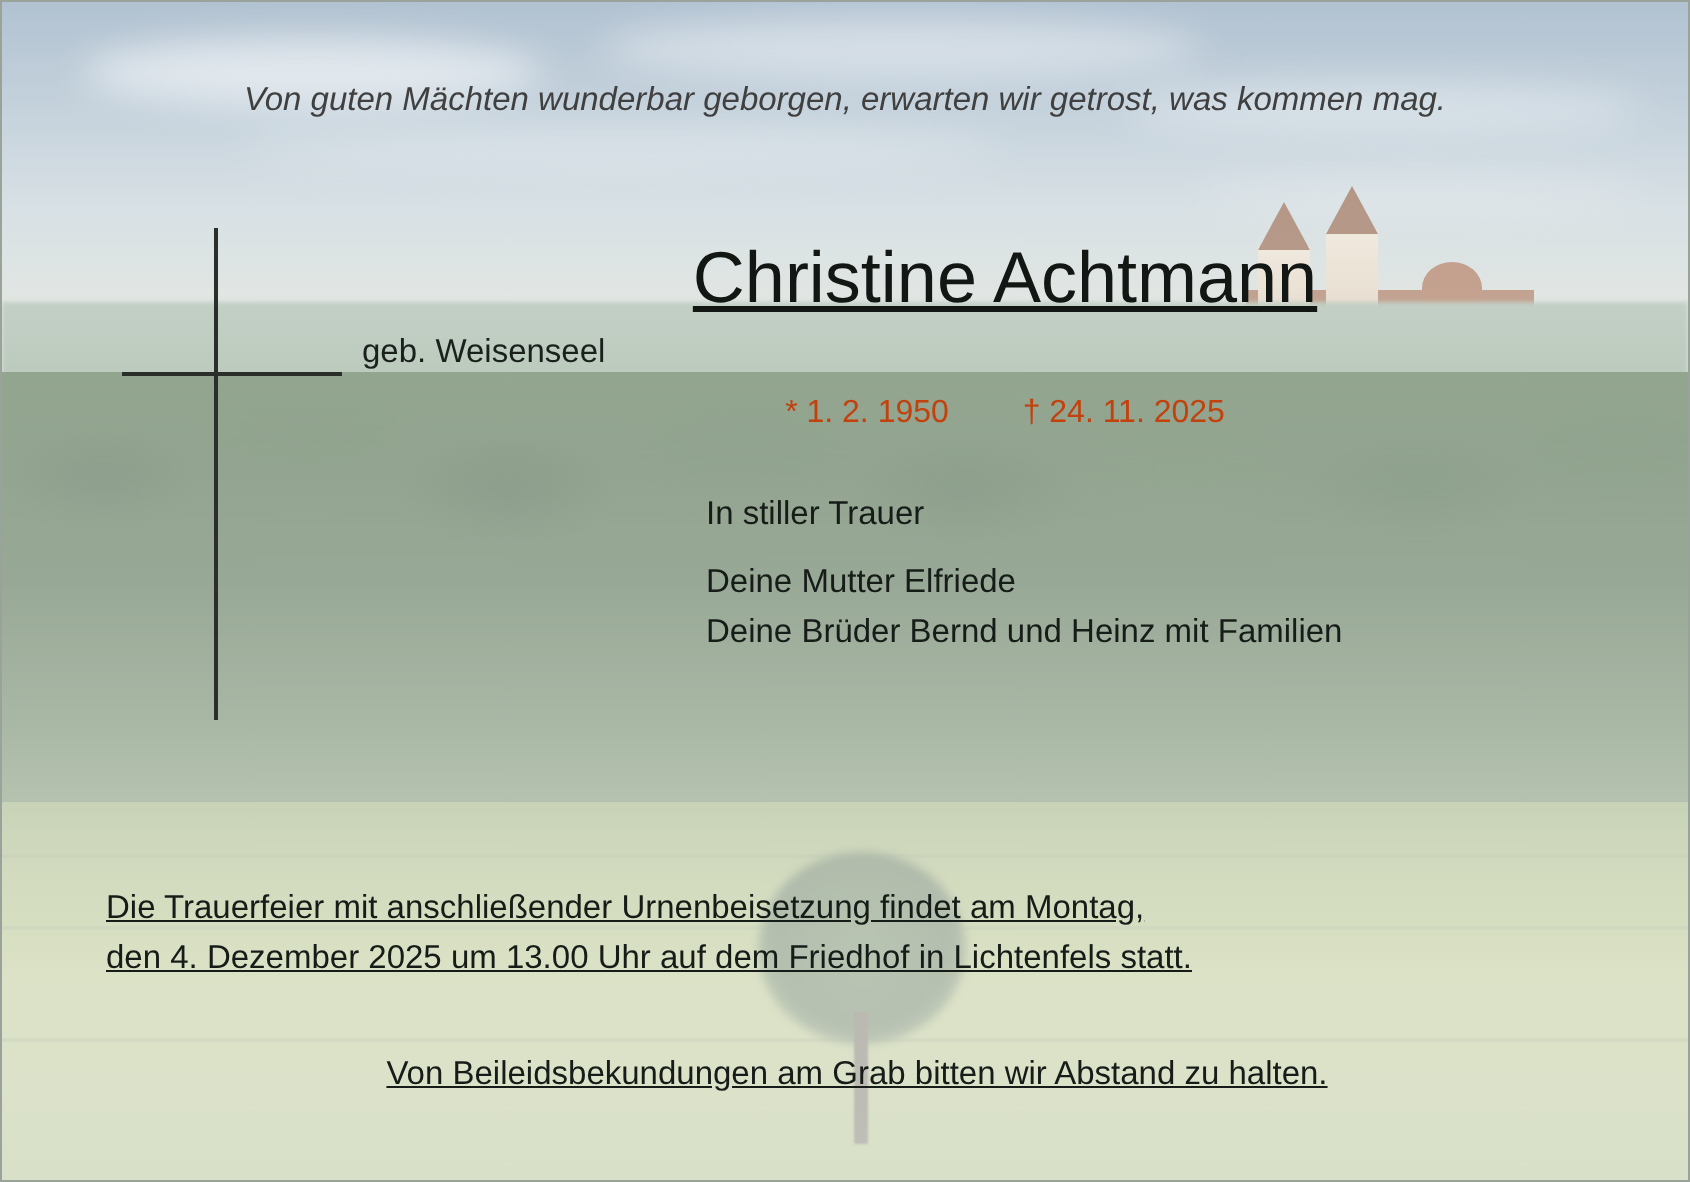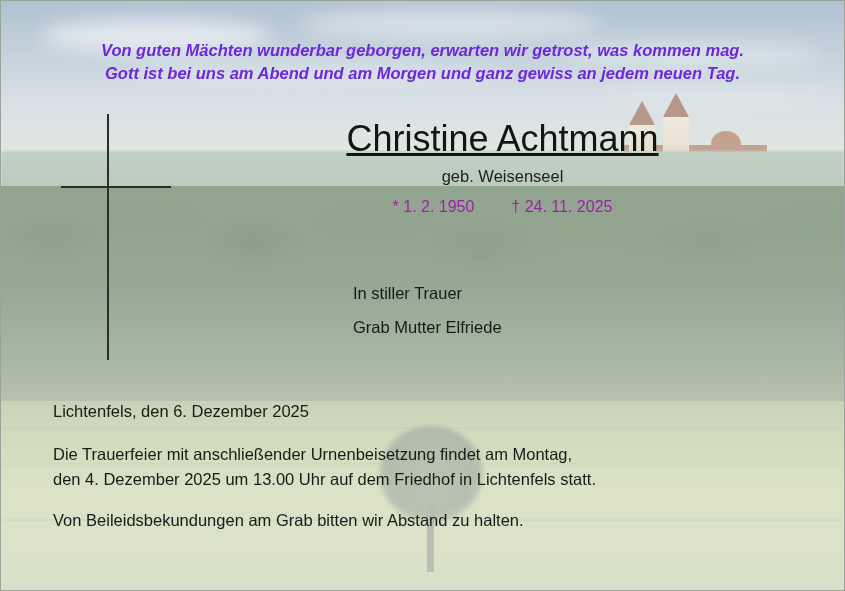--- a/index.html
+++ b/index.html
@@ -174,24 +174,24 @@
     height: 100%;
     color: #1d2420;
   }
 
   .verse {
     position: absolute;
     left: 0; right: 0;
     top: 38px;
     text-align: center;
     font-style: italic;
-    font-weight: bold;
+    font-weight: normal;
     font-size: 16.5px;
     line-height: 23px;
-    color: #6d28d9;
+    color: #404040;
   }
 
   .cross {
     position: absolute;
     left: 60px;
     top: 113px;
     width: 110px;
     height: 246px;
   }
   .cross .v {
@@ -214,45 +214,44 @@
     text-align: center;
     font-size: 36px;
     line-height: 44px;
     color: #121714;
     text-decoration: underline;
   }
   .maiden {
     position: absolute;
     left: 180px; right: 20px;
     top: 166px;
-    text-align: center;
+    text-align: left;
     font-size: 16.5px;
     color: #1a211c;
   }
   .dates {
     position: absolute;
     left: 180px; right: 20px;
     top: 197px;
     text-align: center;
     font-size: 16px;
-    color: #a21caf;
+    color: #c2410c;
   }
   .dates .sep {
     display: inline-block;
     width: 28px;
   }
 
   .mourning {
     position: absolute;
     left: 352px;
     top: 244px;
     font-size: 16.5px;
     line-height: 25px;
     color: #161c18;
-    margin-top: 36px;
   }
   .mourning .lead {
     margin-bottom: 9px;
   }
 
   .place-date {
     position: absolute;
     left: 52px;
     top: 401px;
     font-size: 16.5px;
@@ -260,23 +259,25 @@
   }
 
   .details {
     position: absolute;
     left: 52px;
     right: 40px;
     top: 441px;
     font-size: 16.5px;
     line-height: 25px;
     color: #161c18;
+    text-decoration: underline;
   }
   .details .para2 {
-    margin-top: 16px;
+    margin-top: 33px;
+    text-align: center;
   }
 </style>
 </head>
 <body>
 
 <div class="obituary">
 
   <div class="bg">
     <div class="bg-sky"></div>
     <div class="cloud c1"></div>
@@ -306,43 +307,42 @@
       <div class="canopy"></div>
       <div class="trunk"></div>
     </div>
     <div class="bg-wash"></div>
   </div>
 
   <div class="content">
 
     <div class="verse">
       <div>Von guten Mächten wunderbar geborgen, erwarten wir getrost, was kommen mag.</div>
-      <div>Gott ist bei uns am Abend und am Morgen und ganz gewiss an jedem neuen Tag.</div>
     </div>
 
     <div class="cross">
       <div class="v"></div>
       <div class="h"></div>
     </div>
 
     <div class="name">Christine Achtmann</div>
     <div class="maiden">geb. Weisenseel</div>
 
     <div class="dates">
       <span>* 1. 2. 1950</span>
       <span class="sep"></span>
       <span>† 24. 11. 2025</span>
     </div>
 
     <div class="mourning">
       <div class="lead">In stiller Trauer</div>
-      <div>Grab Mutter Elfriede</div>
-    </div>
-
-    <div class="place-date">Lichtenfels, den 6. Dezember 2025</div>
+      <div>Deine Mutter Elfriede</div>
+      <div>Deine Brüder Bernd und Heinz mit Familien</div>
+    </div>
+
 
     <div class="details">
       <div>Die Trauerfeier mit anschließender Urnenbeisetzung findet am Montag,</div>
       <div>den 4. Dezember 2025 um 13.00 Uhr auf dem Friedhof in Lichtenfels statt.</div>
       <div class="para2">Von Beileidsbekundungen am Grab bitten wir Abstand zu halten.</div>
     </div>
 
   </div>
 </div>
 

